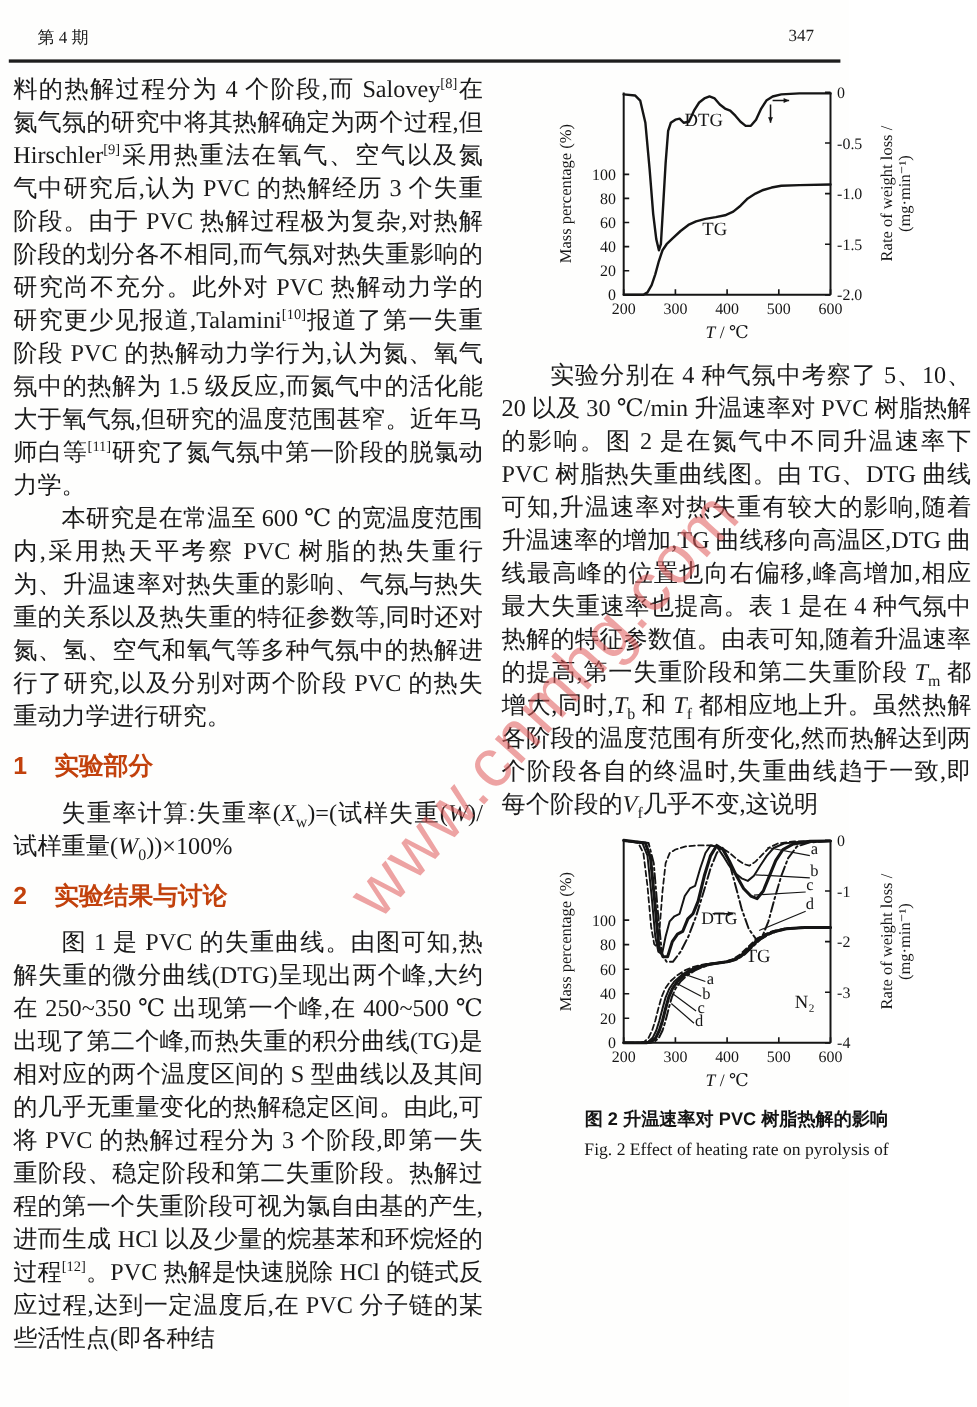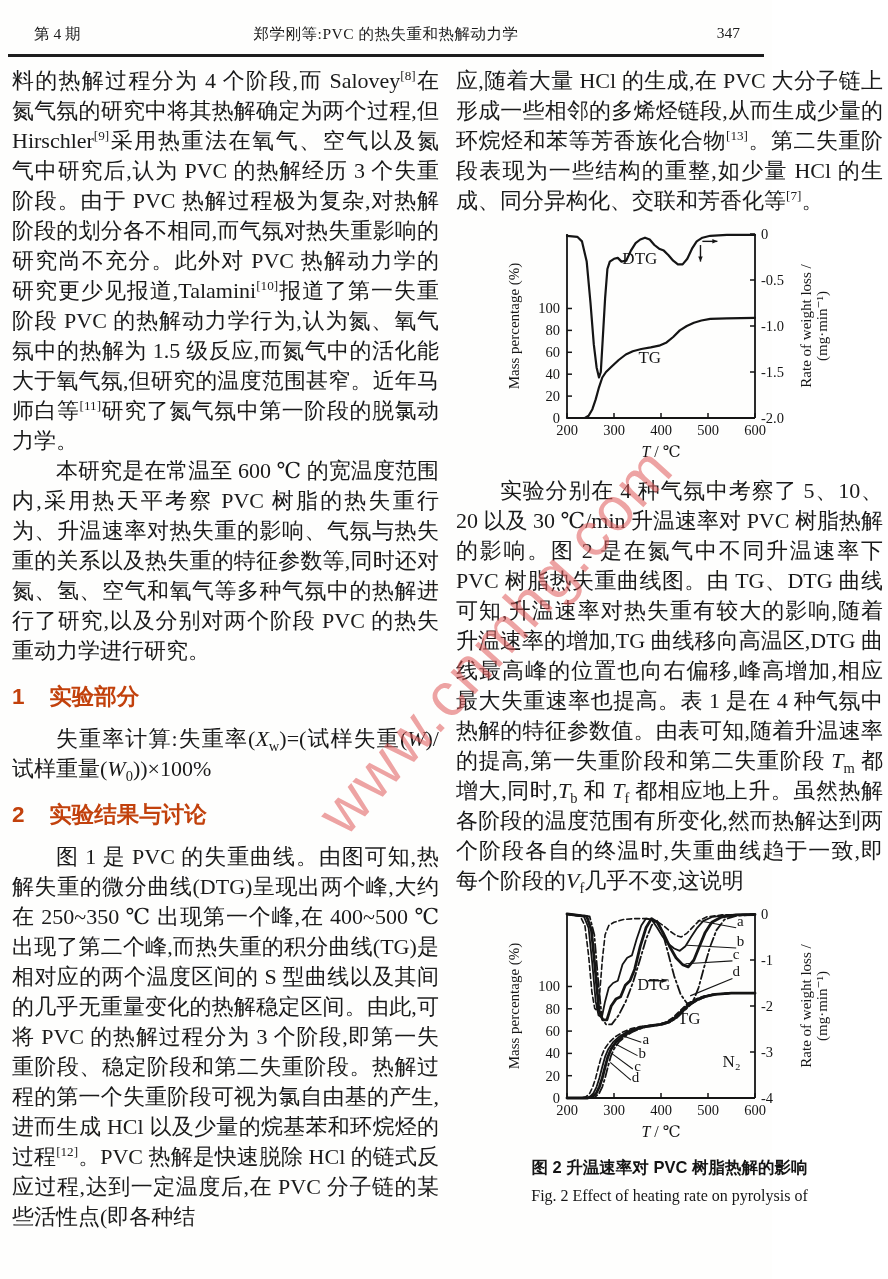--- a/index.html
+++ b/index.html
@@ -27,21 +27,20 @@
   .cap-en{margin-top:5px;font-family:"Liberation Serif","DejaVu Serif",serif;font-size:16px;line-height:23px;color:#161616;}
   .watermark{position:absolute;left:495px;top:640px;transform:translate(-50%,-50%) rotate(-48deg);font-family:"Liberation Sans","DejaVu Sans",sans-serif;font-size:62px;letter-spacing:2px;white-space:nowrap;opacity:.55;pointer-events:none;z-index:6;}
 </style>
 </head>
 <body>
 
 <div class="page">
 
   <div class="header">
     <span class="issue">第 4 期</span>
-    <span class="running-title">郑学刚等:PVC 的热失重和热解动力学</span>
     <span class="pageno">347</span>
   </div>
   <div class="rule"></div>
 
   <div class="columns">
 
     <div class="col">
       <p class="body">料的热解过程分为 4 个阶段,而 Salovey<sup>[8]</sup>在氮气氛的研究中将其热解确定为两个过程,但 Hirschler<sup>[9]</sup>采用热重法在氧气、空气以及氮气中研究后,认为 PVC 的热解经历 3 个失重阶段。由于 PVC 热解过程极为复杂,对热解阶段的划分各不相同,而气氛对热失重影响的研究尚不充分。此外对 PVC 热解动力学的研究更少见报道,Talamini<sup>[10]</sup>报道了第一失重阶段 PVC 的热解动力学行为,认为氮、氧气氛中的热解为 1.5 级反应,而氮气中的活化能大于氧气氛,但研究的温度范围甚窄。近年马师白等<sup>[11]</sup>研究了氮气氛中第一阶段的脱氯动力学。</p>
       <p class="body ind">本研究是在常温至 600 ℃ 的宽温度范围内,采用热天平考察 PVC 树脂的热失重行为、升温速率对热失重的影响、气氛与热失重的关系以及热失重的特征参数等,同时还对氮、氢、空气和氧气等多种气氛中的热解进行了研究,以及分别对两个阶段 PVC 的热失重动力学进行研究。</p>
 
@@ -49,21 +48,20 @@
 
       <p class="body ind">失重率计算:失重率(<i>X</i><sub>w</sub>)=(试样失重(<i>W</i>)/试样重量(<i>W</i><sub>0</sub>))×100%</p>
 
       <h2 class="sec"><span class="num">2</span><span>实验结果与讨论</span></h2>
 
 
       <p class="body ind">图 1 是 PVC 的失重曲线。由图可知,热解失重的微分曲线(DTG)呈现出两个峰,大约在 250~350 ℃ 出现第一个峰,在 400~500 ℃ 出现了第二个峰,而热失重的积分曲线(TG)是相对应的两个温度区间的 S 型曲线以及其间的几乎无重量变化的热解稳定区间。由此,可将 PVC 的热解过程分为 3 个阶段,即第一失重阶段、稳定阶段和第二失重阶段。热解过程的第一个失重阶段可视为氯自由基的产生,进而生成 HCl 以及少量的烷基苯和环烷烃的过程<sup>[12]</sup>。PVC 热解是快速脱除 HCl 的链式反应过程,达到一定温度后,在 PVC 分子链的某些活性点(即各种结</p>
     </div>
 
     <div class="col">
-      <p class="body">应,随着大量 HCl 的生成,在 PVC 大分子链上形成一些相邻的多烯烃链段,从而生成少量的环烷烃和苯等芳香族化合物<sup>[13]</sup>。第二失重阶段表现为一些结构的重整,如少量 HCl 的生成、同分异构化、交联和芳香化等<sup>[7]</sup>。</p>
 
       <figure class="fig">
         <svg width="334" height="248" viewBox="0 0 334 248">
             <line x1="64" y1="14" x2="64" y2="198" stroke="#151515" stroke-width="1.8"></line>
             <line x1="252" y1="14" x2="252" y2="198" stroke="#151515" stroke-width="1.8"></line>
             <line x1="64" y1="198" x2="252" y2="198" stroke="#151515" stroke-width="1.8"></line>
             <line x1="64" y1="198" x2="64" y2="193" stroke="#151515" stroke-width="1.5"></line>
             <text x="64" y="215" text-anchor="middle" font-size="14.5" fill="#151515" font-family="&quot;Liberation Serif&quot;,&quot;DejaVu Serif&quot;,serif">200</text>
             <line x1="111" y1="198" x2="111" y2="193" stroke="#151515" stroke-width="1.5"></line>
             <text x="111" y="215" text-anchor="middle" font-size="14.5" fill="#151515" font-family="&quot;Liberation Serif&quot;,&quot;DejaVu Serif&quot;,serif">300</text>

